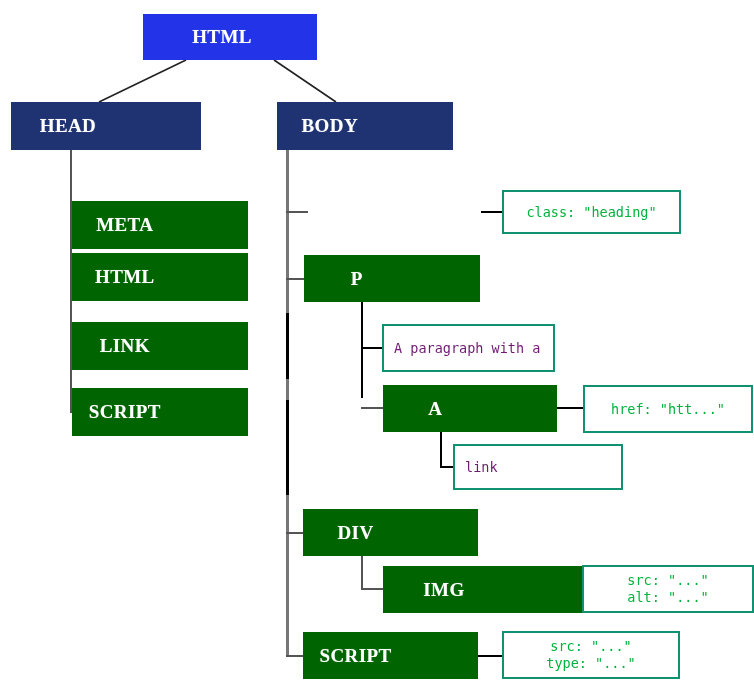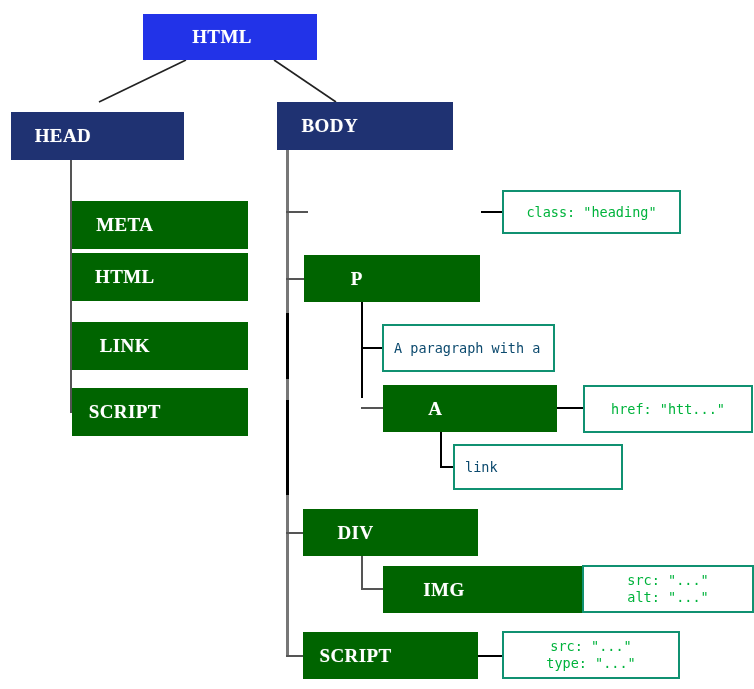--- a/index.html
+++ b/index.html
@@ -57,21 +57,21 @@
     align-items: center;
     font-family: "DejaVu Sans Mono", monospace;
     font-size: 13.5px;
     line-height: 17px;
     white-space: pre;
     z-index: 6;
   }
   .attrbox .attr-text { display: block; width: 100%; }
   .attrbox.attr   { color: #00b33c; }
   .attrbox.attr .attr-text { text-align: center; }
-  .attrbox.textnode { color: #0c4a6e; justify-content: center; }
+  .attrbox.textnode { color: #701a75; justify-content: center; }
   .attrbox.textnode .attr-text { text-align: left; padding-left: 10px; }
 
   
   .line {
     position: absolute;
     background: #777777;
     z-index: 1;
   }
   .line.dark { background: #000000; z-index: 3; }
   .line.thin { background: #555555; }
@@ -122,21 +122,21 @@
   <div class="line thin" style="left:361px; top:588px; width:24px; height:2px;"></div>
 
   <div class="line dark" style="left:558px; top:588px; width:24px; height:2px;"></div>
 
   <div class="line dark" style="left:478px; top:655px; width:24px; height:2px;"></div>
 
   <div class="node root" style="left:143px; top:14px; width:174px; height:46px;">
     <span class="node-label">HTML</span>
   </div>
 
-  <div class="node level1" style="left:11px; top:112px; width:173px; height:48px;">
+  <div class="node level1" style="left:11px; top:102px; width:190px; height:48px;">
     <span class="node-label">HEAD</span>
   </div>
 
   <div class="node level1" style="left:277px; top:102px; width:176px; height:48px;justify-content:center;">
     <span class="node-label">BODY</span>
   </div>
 
   <div class="node element" style="left:72px; top:201px; width:176px; height:48px;">
     <span class="node-label">META</span>
   </div>

